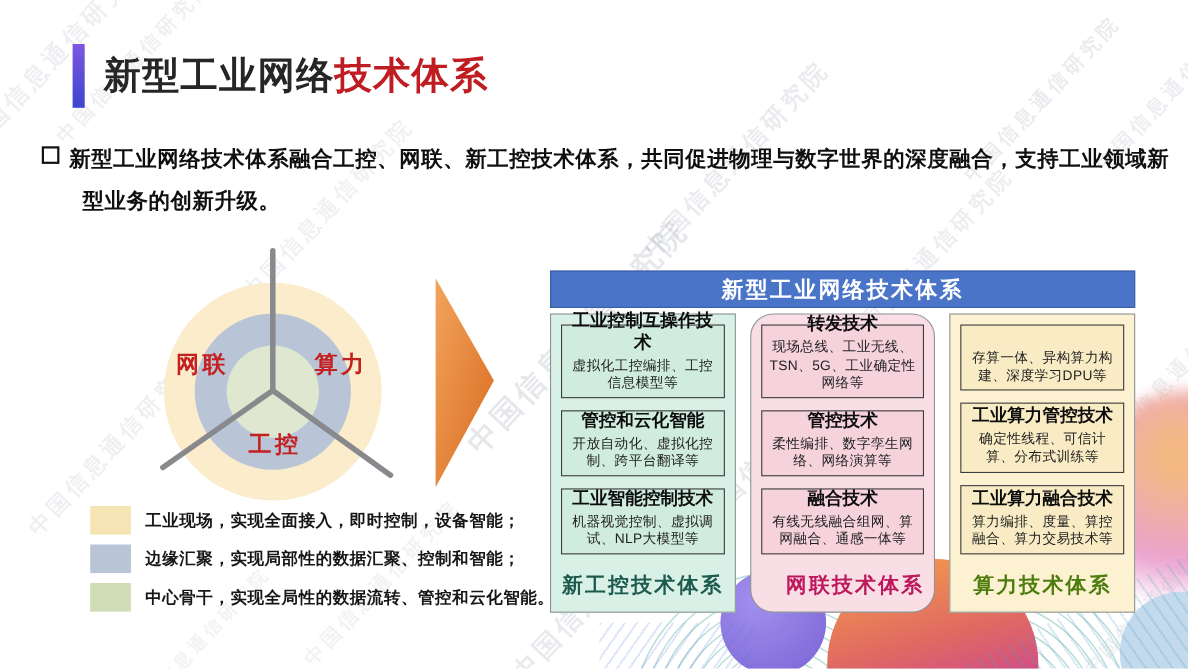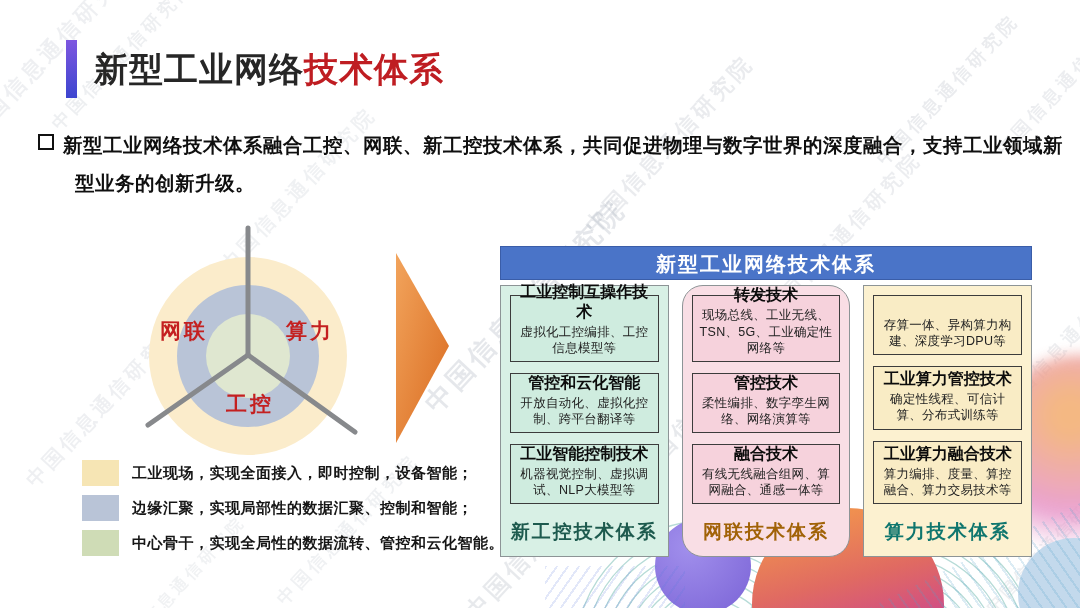--- a/index.html
+++ b/index.html
@@ -82,22 +82,22 @@
   .col-ctrl .fw-box{background:#cfecdf;}
   .col-net  .fw-box{background:#f6d2dc;}
   .col-comp .fw-box{background:#f9ecc5;}
   .fw-box-title{font-size:16px;font-weight:bold;color:#0c0c0c;line-height:1.25;}
   .fw-box-desc{font-size:12.5px;color:#222;line-height:1.3;margin-top:2px;letter-spacing:0.3px;}
   .fw-footer{
     text-align:center;font-size:19px;font-weight:bold;margin-top:auto;
     padding:4px 0 6px;letter-spacing:2px;
   }
   .col-ctrl .fw-footer{color:#1d5a4e;}
-  .col-net  .fw-footer{color:#a16207;}
-  .col-comp .fw-footer{color:#0f766e;}
+  .col-net  .fw-footer{color:#be185d;text-align:right;}
+  .col-comp .fw-footer{color:#4d7c0f;}
 </style>
 </head>
 <body>
 
 <div id="slide">
 
   <span class="wm" style="left:-28px;top:120px;font-size:22px;opacity:.14">中国信息通信研究院</span>
   <span class="wm" style="left:55px;top:115px;font-size:18px;opacity:.15">中国信息通信研究院</span>
   <span class="wm" style="left:225px;top:255px;font-size:20px;opacity:.13">中国信息通信研究院</span>
   <span class="wm" style="left:30px;top:470px;font-size:20px;opacity:.14">中国信息通信研究院</span>

